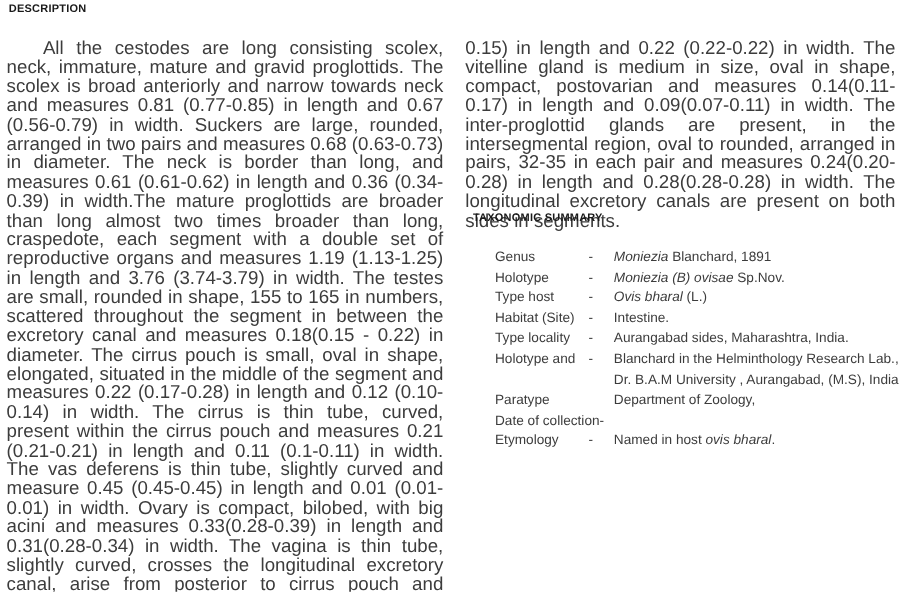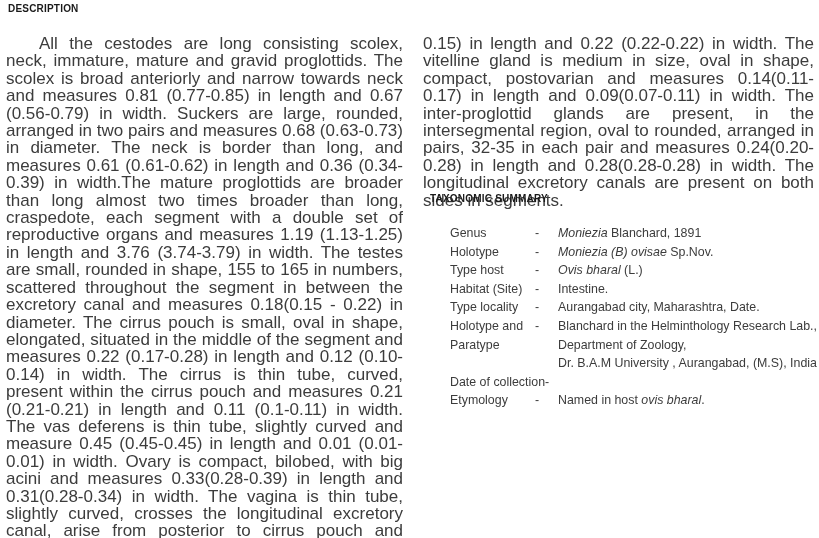--- a/index.html
+++ b/index.html
@@ -100,39 +100,39 @@
 
   <div class="tax-row">
     <span class="tax-label">Habitat (Site)</span>
     <span class="tax-dash">-</span>
     <span class="tax-value"><span>Intestine.</span><i></i><span></span></span>
   </div>
 
   <div class="tax-row">
     <span class="tax-label">Type locality</span>
     <span class="tax-dash">-</span>
-    <span class="tax-value"><span>Aurangabad city, Maharashtra, Date.</span><i></i><span></span></span>
+    <span class="tax-value"><span>Aurangabad sides, Maharashtra, India.</span><i></i><span></span></span>
   </div>
 
   <div class="tax-row">
     <span class="tax-label">Holotype and</span>
     <span class="tax-dash">-</span>
     <span class="tax-value"><span>Blanchard in the Helminthology Research Lab.,</span><i></i><span></span></span>
   </div>
 
   <div class="tax-row">
+    <span class="tax-label"></span>
+    <span class="tax-dash"></span>
+    <span class="tax-value"><span>Dr. B.A.M University , Aurangabad, (M.S), India</span><i></i><span></span></span>
+  </div>
+
+  <div class="tax-row">
     <span class="tax-label">Paratype</span>
     <span class="tax-dash"></span>
     <span class="tax-value"><span>Department of Zoology,</span><i></i><span></span></span>
-  </div>
-
-  <div class="tax-row">
-    <span class="tax-label"></span>
-    <span class="tax-dash"></span>
-    <span class="tax-value"><span>Dr. B.A.M University , Aurangabad, (M.S), India</span><i></i><span></span></span>
   </div>
 
   <div class="tax-row label-merged">
     <span class="tax-label">Date of collection-</span>
     <span class="tax-dash"></span>
   </div>
 
   <div class="tax-row">
     <span class="tax-label">Etymology</span>
     <span class="tax-dash">-</span>

